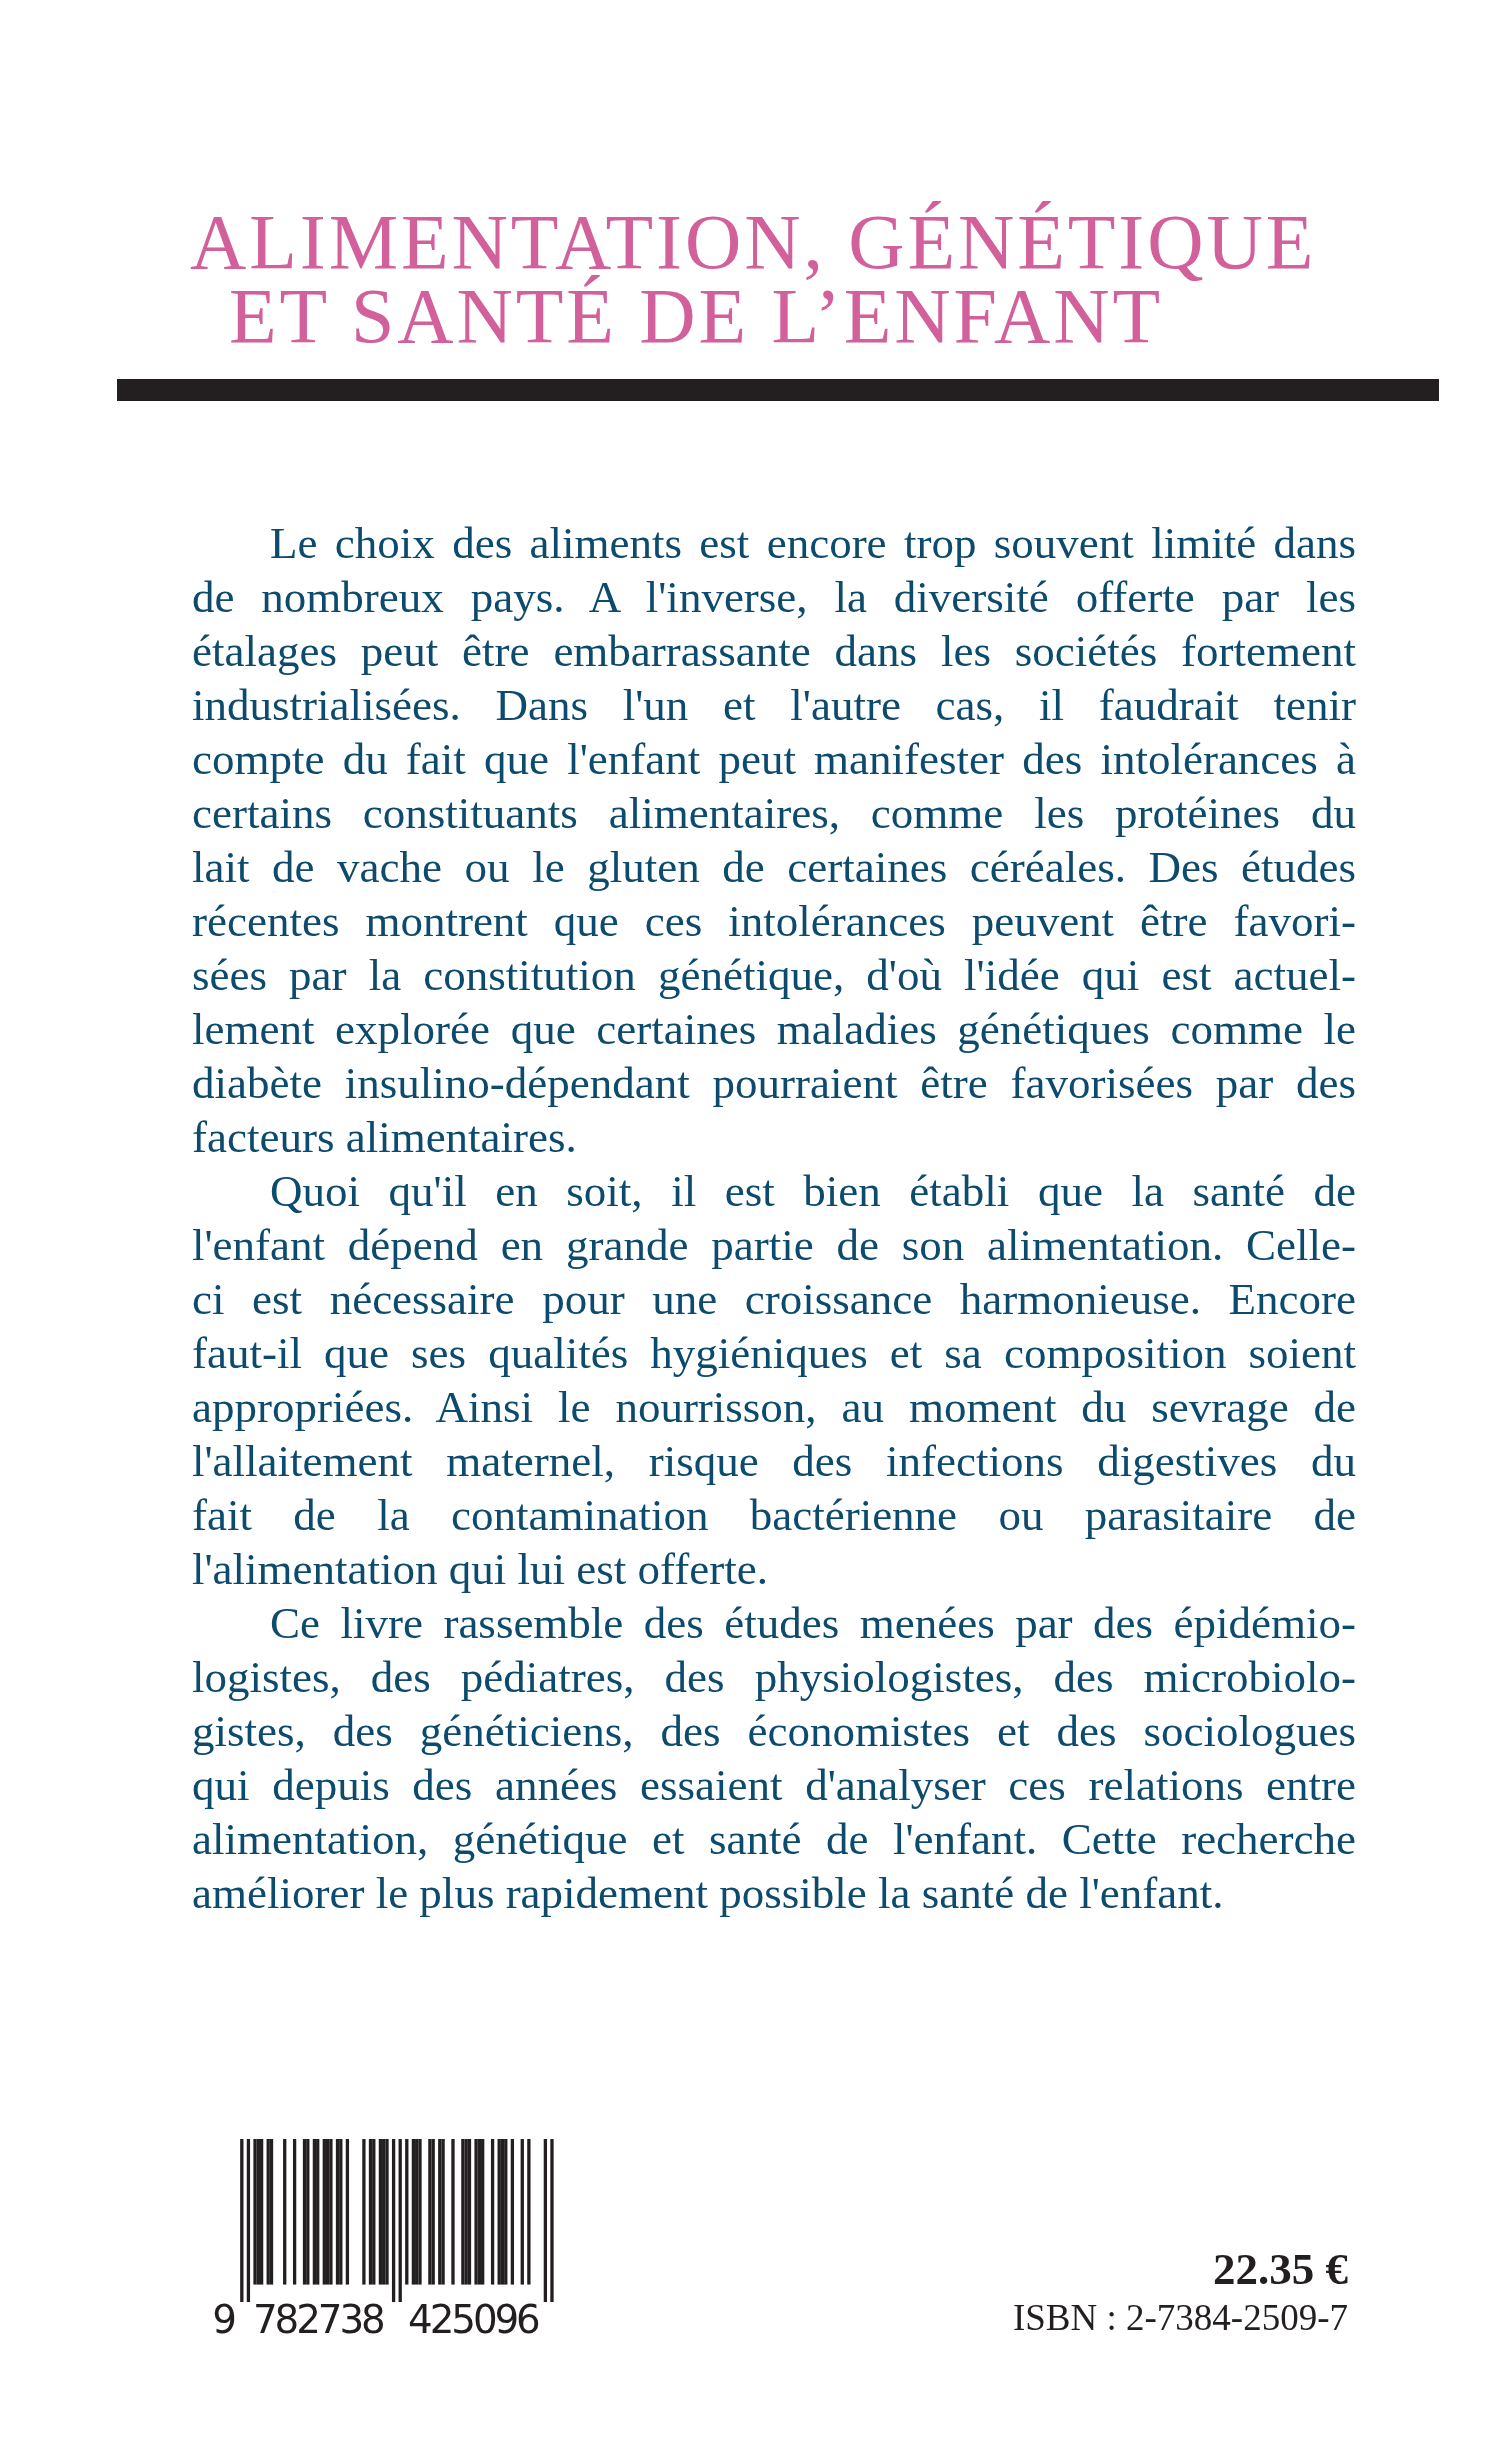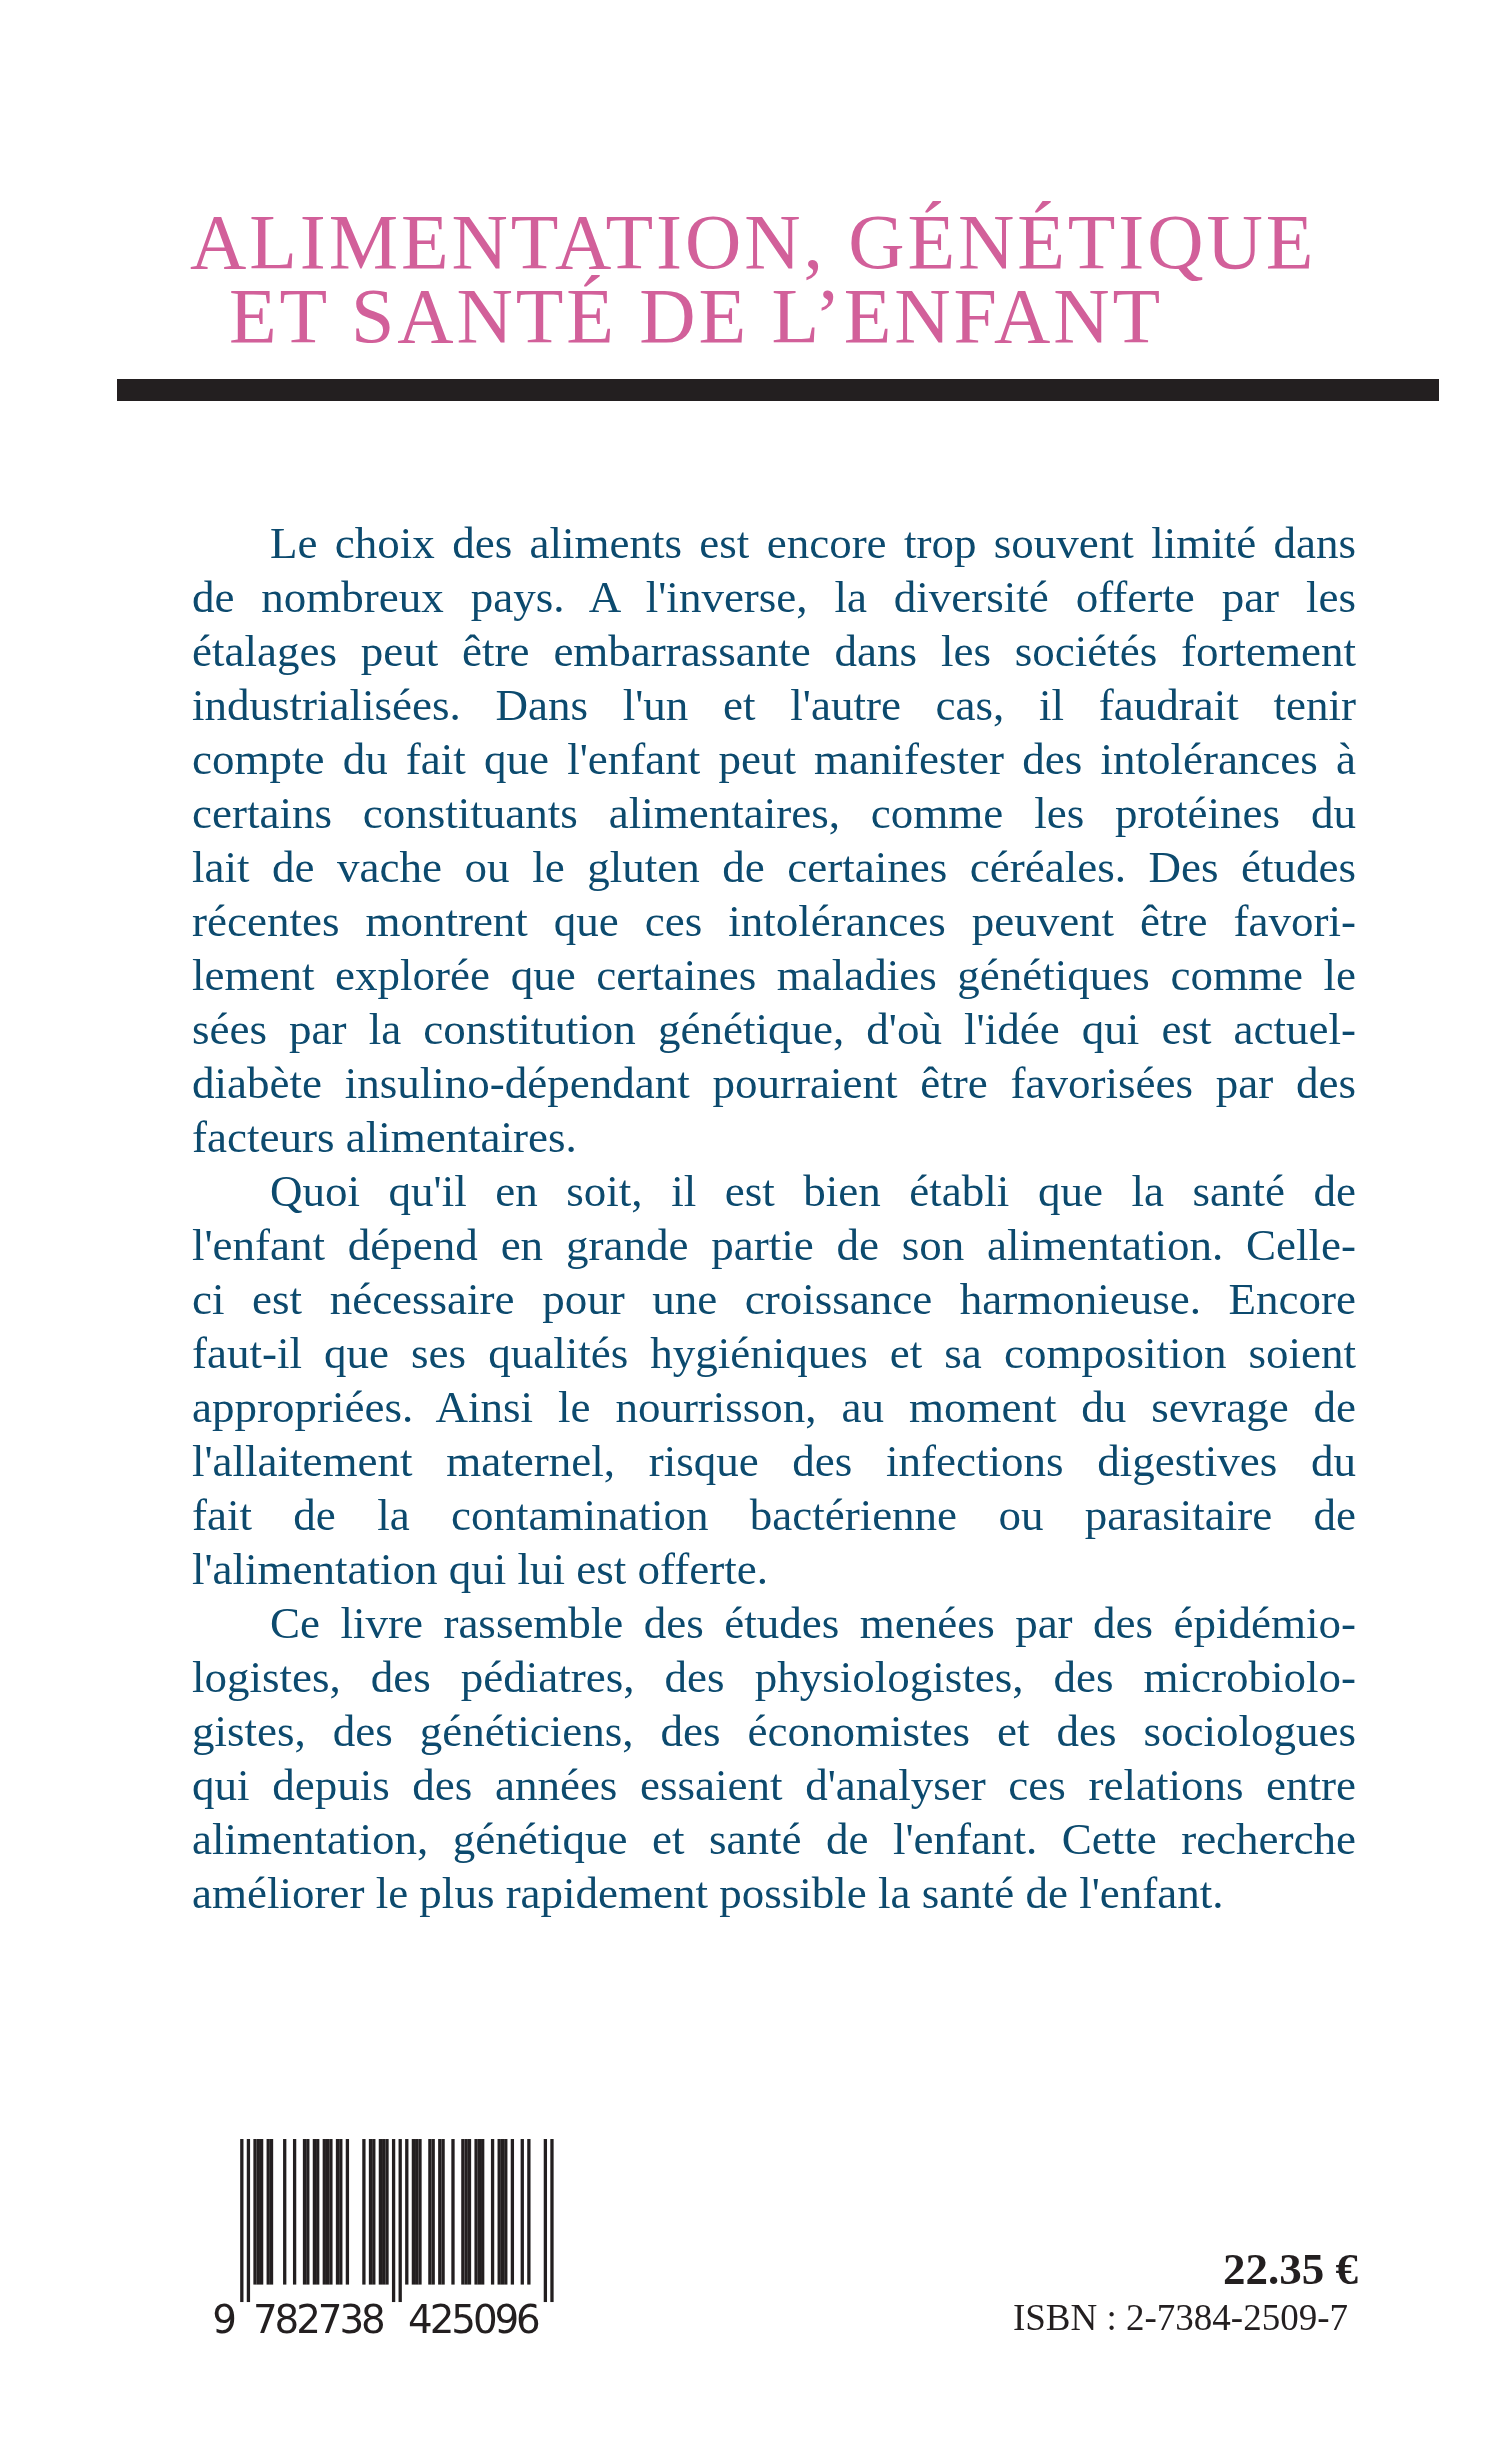--- a/index.html
+++ b/index.html
@@ -27,21 +27,21 @@
       font-family: "Liberation Serif", serif; color: #0c4a6e;
     }
     .body-text p { margin: 0; text-indent: 78px; hyphens: none; }
     .body-text .ln { display: block; text-align: justify; text-align-last: justify; white-space: nowrap; }
     .body-text .ln.last { text-align-last: left; }
     .barcode {
       position: absolute; left: 213px; top: 2135px; width: 361px; height: 206px;
     }
     .barcode svg { display: block; }
     .price {
-      position: absolute; right: 139px; top: 2247px;
+      position: absolute; right: 149px; top: 2247px;
       font-size: 45px; font-weight: bold; line-height: 45px;
       font-family: "Liberation Serif", serif; white-space: nowrap;
     }
     .isbn {
       position: absolute; right: 149px; top: 2298px;
       font-size: 37px; line-height: 39px;
       font-family: "Liberation Serif", serif; white-space: nowrap;
     }
   </style>
 </head>
@@ -57,22 +57,22 @@
 <div class="body-text" id="blurb">
     <p style="text-indent: 0px;">
       <span class="ln" style="padding-left: 78px;">Le choix des aliments est encore trop souvent limité dans</span>
       <span class="ln">de nombreux pays. A l'inverse, la diversité offerte par les</span>
       <span class="ln">étalages peut être embarrassante dans les sociétés fortement</span>
       <span class="ln">industrialisées. Dans l'un et l'autre cas, il faudrait tenir</span>
       <span class="ln">compte du fait que l'enfant peut manifester des intolérances à</span>
       <span class="ln">certains constituants alimentaires, comme les protéines du</span>
       <span class="ln">lait de vache ou le gluten de certaines céréales. Des études</span>
       <span class="ln">récentes montrent que ces intolérances peuvent être favori-</span>
+      <span class="ln">sées par la constitution génétique, d'où l'idée qui est actuel-</span>
       <span class="ln">lement explorée que certaines maladies génétiques comme le</span>
-      <span class="ln">sées par la constitution génétique, d'où l'idée qui est actuel-</span>
       <span class="ln">diabète insulino-dépendant pourraient être favorisées par des</span>
       <span class="ln last">facteurs alimentaires.</span>
     </p>
     <p style="text-indent: 0px;">
       <span class="ln" style="padding-left: 78px;">Quoi qu'il en soit, il est bien établi que la santé de</span>
       <span class="ln">l'enfant dépend en grande partie de son alimentation. Celle-</span>
       <span class="ln">ci est nécessaire pour une croissance harmonieuse. Encore</span>
       <span class="ln">faut-il que ses qualités hygiéniques et sa composition soient</span>
       <span class="ln">appropriées. Ainsi le nourrisson, au moment du sevrage de</span>
       <span class="ln">l'allaitement maternel, risque des infections digestives du</span>

